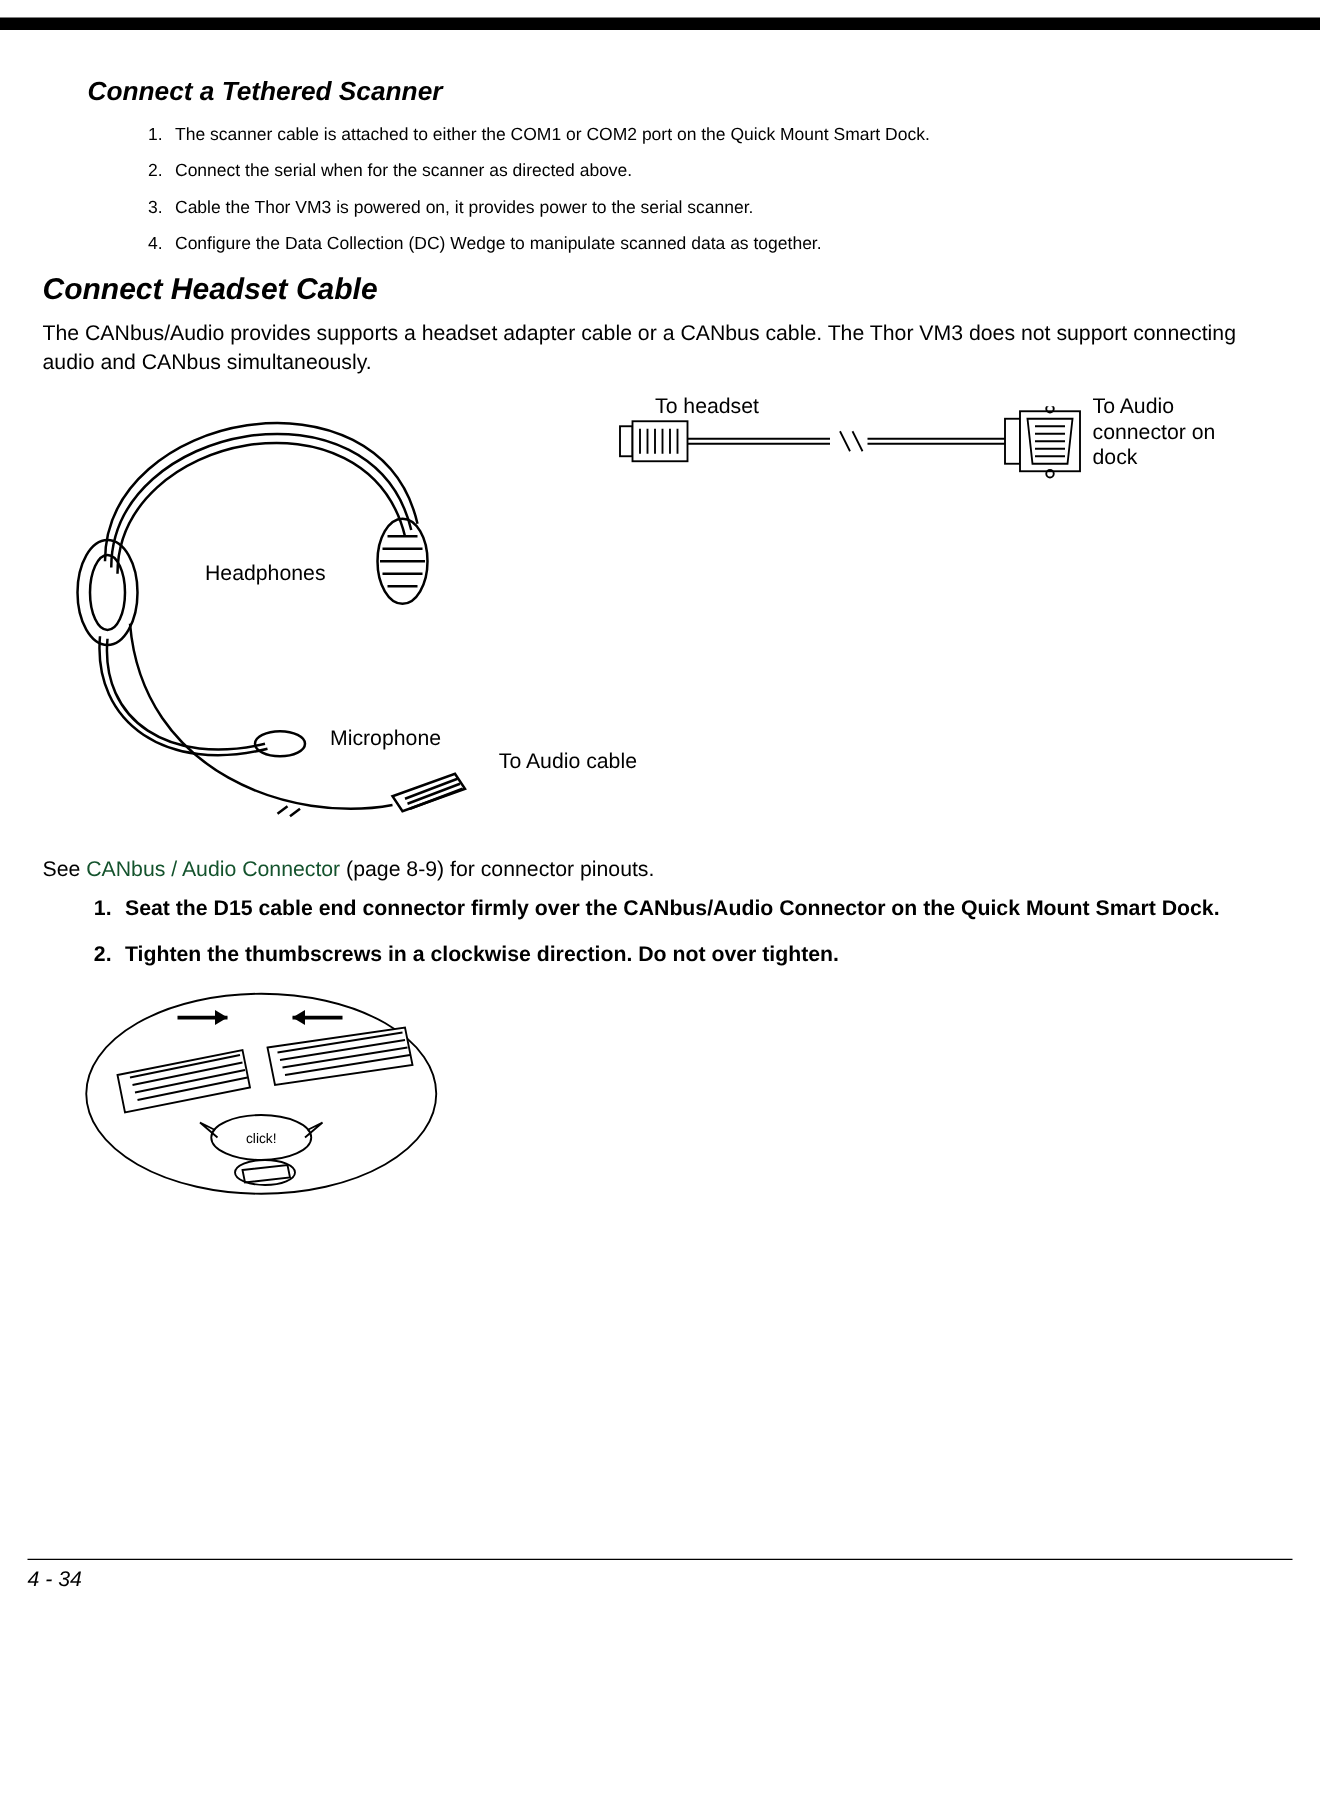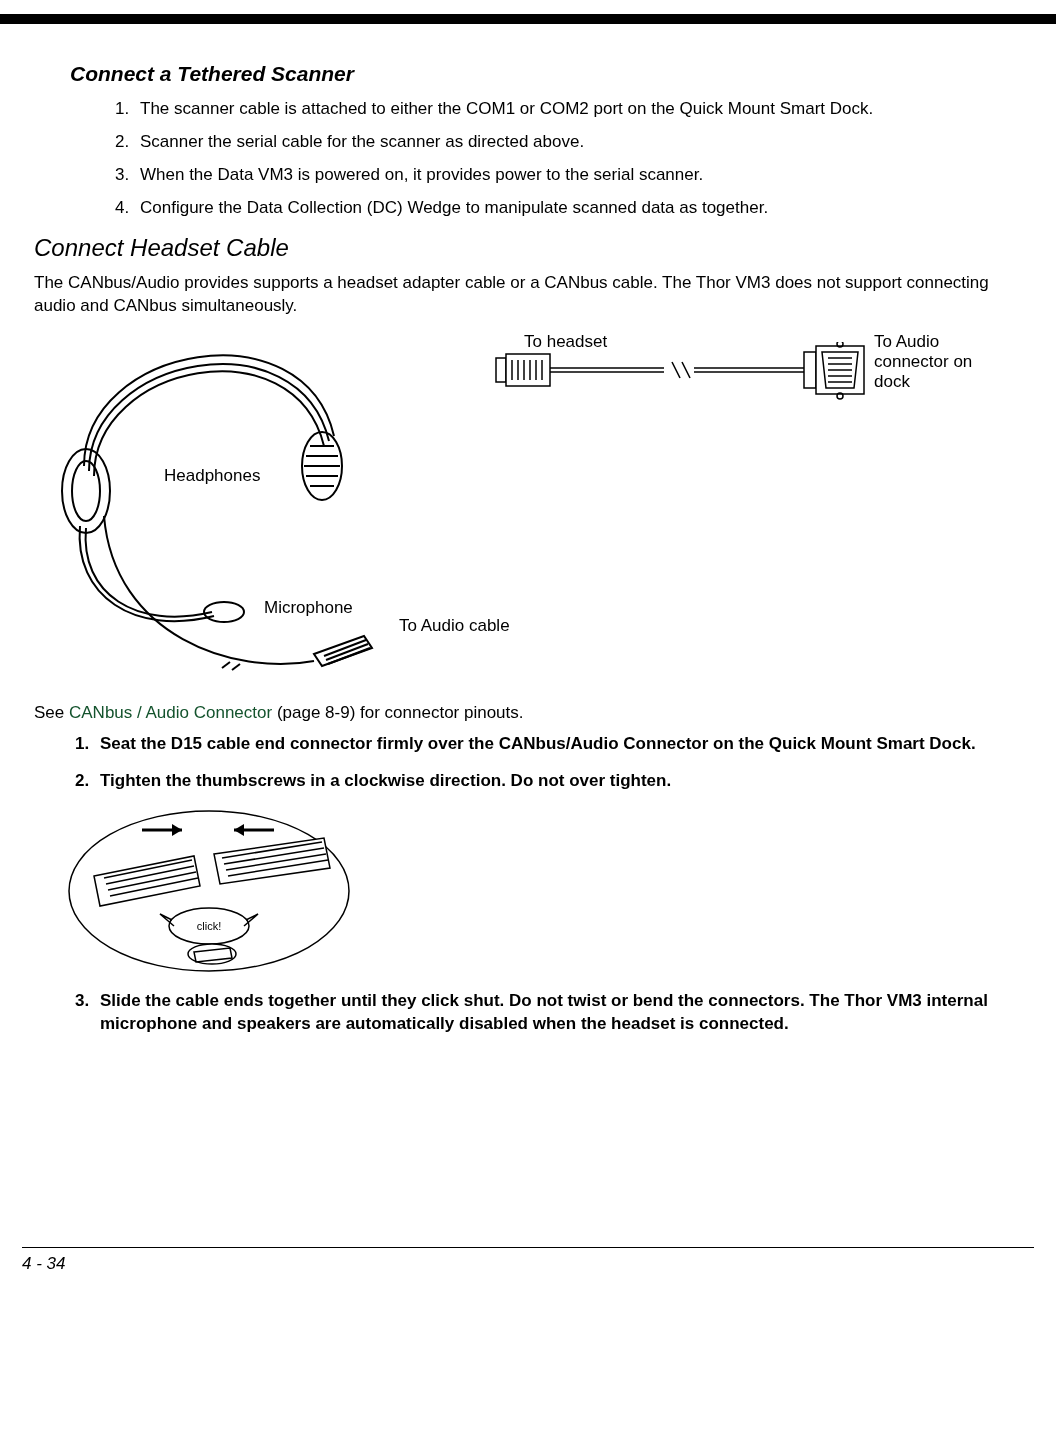--- a/index.html
+++ b/index.html
@@ -27,26 +27,26 @@
   }
   .h3 {
     font-weight: bold;
     font-style: italic;
     font-size: 21px;
     margin: 4px 0 12px 36px;
   }
   ol.steps {
     list-style: decimal;
     margin-left: 100px;
-    font-size: 17px;
+    font-size: 14px;
     line-height: 1.35;
   }
   ol.steps > li { margin-bottom: 10px; padding-left: 6px; }
   .h2 {
-    font-weight: normal;
+    font-weight: bold;
     font-style: italic;
     font-size: 24px;
     margin: 14px 0 10px 0;
   }
   .body {
     font-size: 17px;
     line-height: 1.35;
     margin-bottom: 8px;
   }
   .figure-area {
@@ -93,22 +93,22 @@
 <body>
 
 <div class="page">
   <div class="black-bar"></div>
 
   <div class="content">
 
     <div class="h3">Connect a Tethered Scanner</div>
     <ol class="steps">
       <li>The scanner cable is attached to either the COM1 or COM2 port on the Quick Mount Smart Dock.</li>
-      <li>Scanner the serial cable for the scanner as directed above.</li>
-      <li>When the Data VM3 is powered on, it provides power to the serial scanner.</li>
+      <li>Connect the serial when for the scanner as directed above.</li>
+      <li>Cable the Thor VM3 is powered on, it provides power to the serial scanner.</li>
       <li>Configure the Data Collection (DC) Wedge to manipulate scanned data as together.</li>
     </ol>
 
     <div class="h2">Connect Headset Cable</div>
     <p class="body">The CANbus/Audio provides supports a headset adapter cable or a CANbus cable.  The Thor VM3 does not support connecting audio and CANbus simultaneously.</p>
 
     <div class="figure-area">
 
       <svg class="fig-svg" style="left:-10px; top:-10px;" width="340" height="380" viewBox="0 0 340 380">
         <g fill="none" stroke="#000" stroke-width="2">
@@ -218,21 +218,18 @@
           <path d="M 108 114 L 96 108 L 110 120"></path>
           <path d="M 182 114 L 194 108 L 180 120"></path>
 
           <ellipse cx="148" cy="148" rx="24" ry="10" fill="#fff"></ellipse>
           <path d="M 130 146 L 166 142 L 168 152 L 132 156 Z"></path>
         </g>
         <text x="145" y="124" font-size="11" font-family="Arial" text-anchor="middle">click!</text>
       </svg>
     </div>
 
-    <ol class="steps2" start="3">
-      <li>Slide the cable ends together until they click shut.  Do not twist or bend the connectors.  The Thor VM3 internal microphone and speakers are automatically disabled when the headset is connected.</li>
-    </ol>
 
   </div>
 
   <div class="footer-rule"></div>
   <div class="page-num">4 - 34</div>
 </div>
 
 </body></html>

